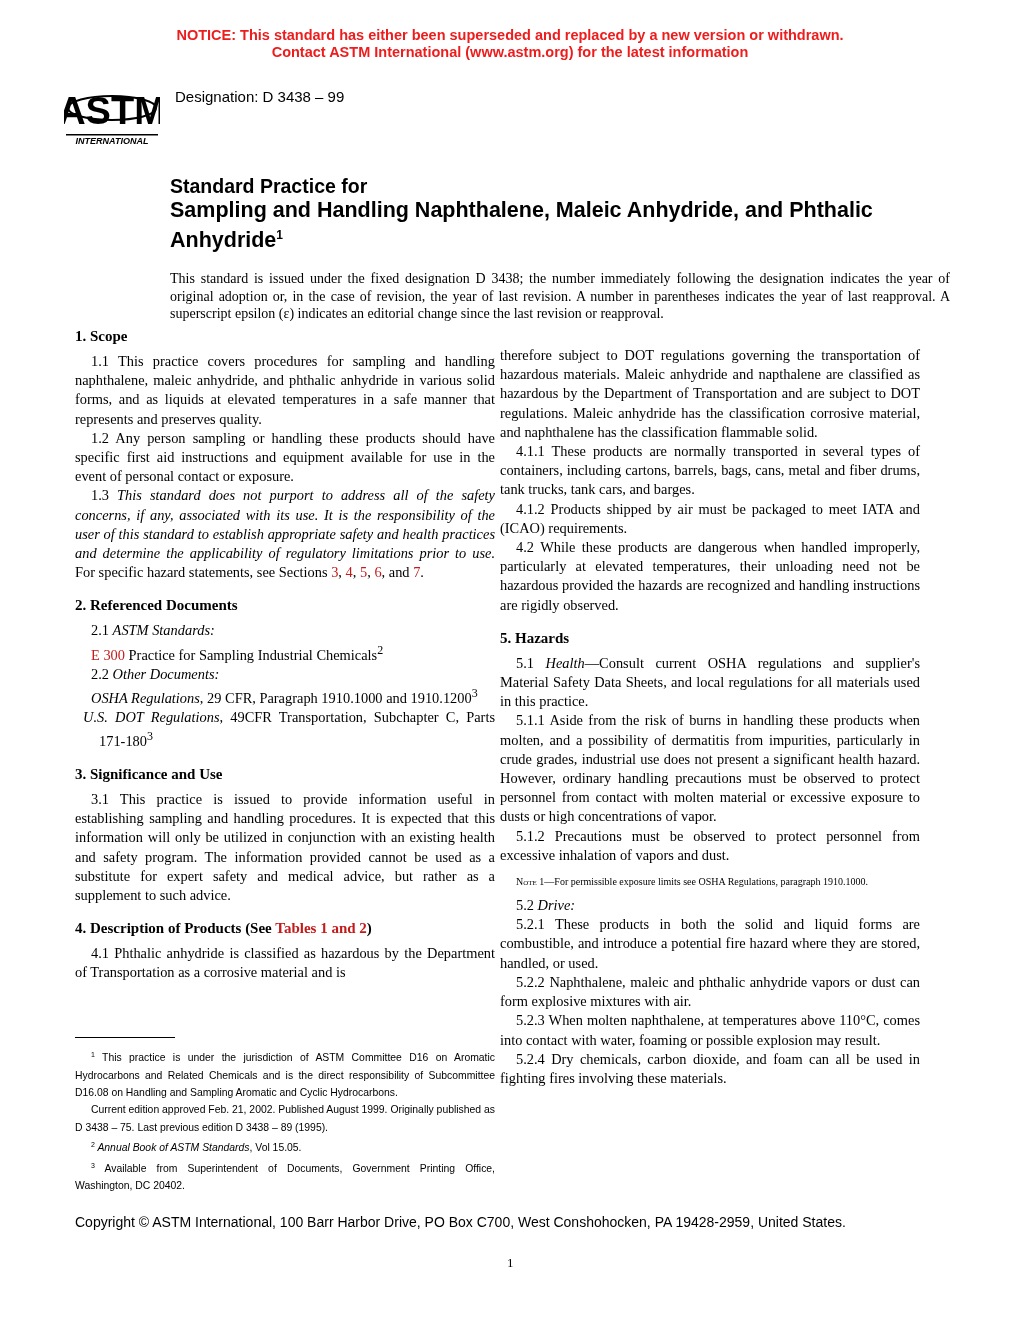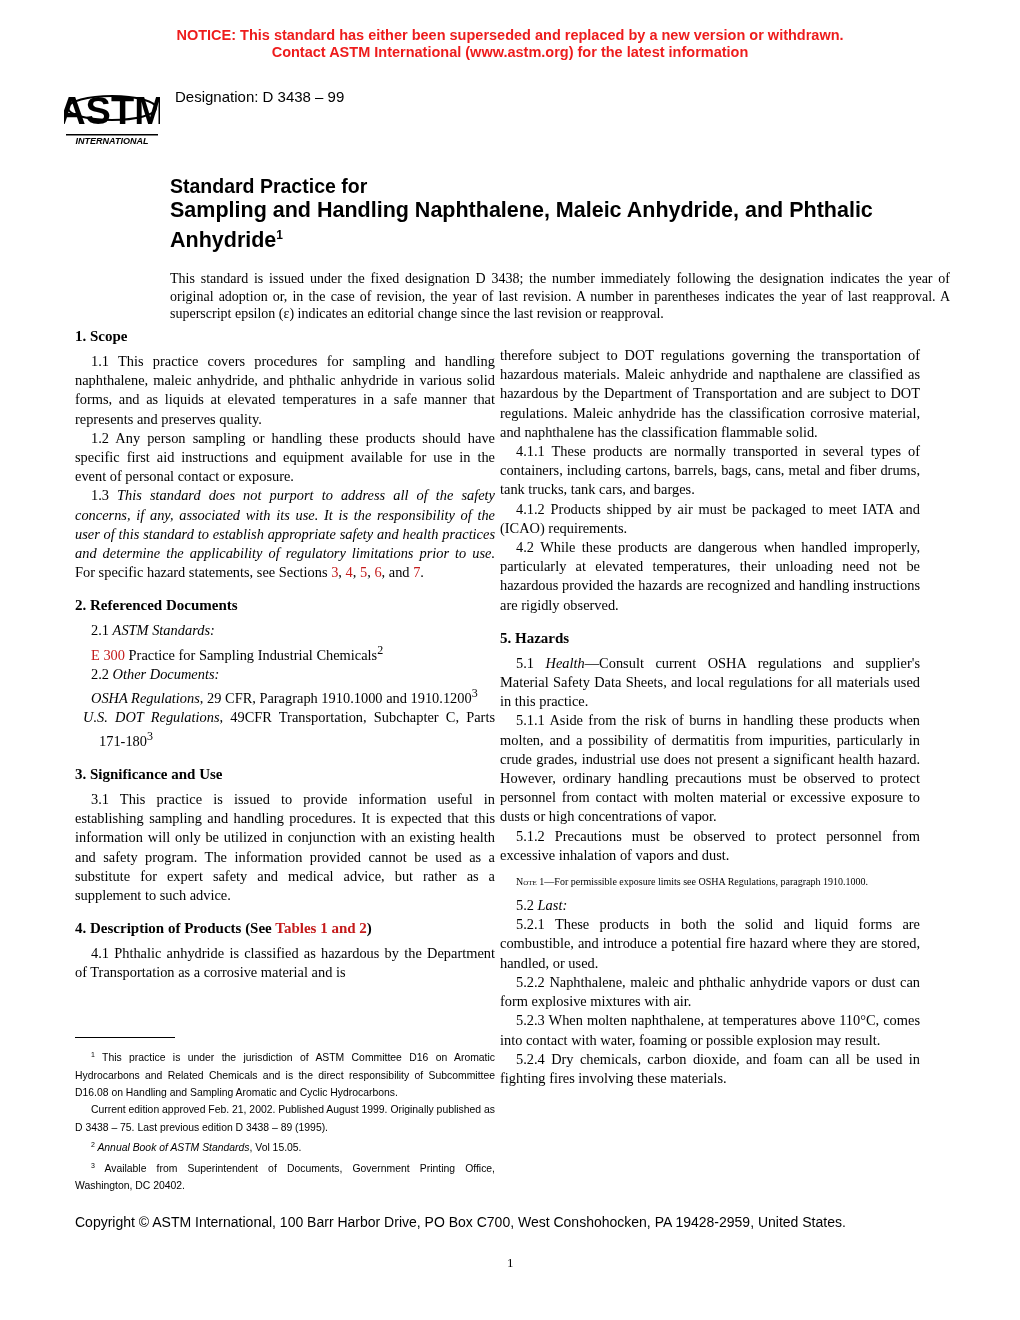--- a/index.html
+++ b/index.html
@@ -93,21 +93,21 @@
   <p class="ind">4.1.1  These products are normally transported in several types of containers, including cartons, barrels, bags, cans, metal and fiber drums, tank trucks, tank cars, and barges.</p>
   <p class="ind">4.1.2  Products shipped by air must be packaged to meet IATA and (ICAO) requirements.</p>
   <p class="ind">4.2  While these products are dangerous when handled improperly, particularly at elevated temperatures, their unloading need not be hazardous provided the hazards are recognized and handling instructions are rigidly observed.</p>
 
   <div class="sec-gap"></div>
   <h2>5.  Hazards</h2>
   <p class="ind"><span>5.1  </span><i>Health</i><span>—Consult current OSHA regulations and supplier's Material Safety Data Sheets, and local regulations for all materials used in this practice.</span></p>
   <p class="ind">5.1.1  Aside from the risk of burns in handling these products when molten, and a possibility of dermatitis from impurities, particularly in crude grades, industrial use does not present a significant health hazard. However, ordinary handling precautions must be observed to protect personnel from contact with molten material or excessive exposure to dusts or high concentrations of vapor.</p>
   <p class="ind">5.1.2  Precautions must be observed to protect personnel from excessive inhalation of vapors and dust.</p>
   <p class="note ind"><span class="sc">Note 1</span><span>—For permissible exposure limits see OSHA Regulations, paragraph 1910.1000.</span></p>
-  <p class="ind"><span>5.2  </span><i>Last:</i></p>
+  <p class="ind"><span>5.2  </span><i>Drive:</i></p>
   <p class="ind">5.2.1  These products in both the solid and liquid forms are combustible, and introduce a potential fire hazard where they are stored, handled, or used.</p>
   <p class="ind">5.2.2  Naphthalene, maleic and phthalic anhydride vapors or dust can form explosive mixtures with air.</p>
   <p class="ind">5.2.3  When molten naphthalene, at temperatures above 110°C, comes into contact with water, foaming or possible explosion may result.</p>
   <p class="ind">5.2.4  Dry chemicals, carbon dioxide, and foam can all be used in fighting fires involving these materials.</p>
 </div>
 
 <div class="copyright">Copyright © ASTM International, 100 Barr Harbor Drive, PO Box C700, West Conshohocken, PA 19428-2959, United States.</div>
 <div class="pagenum">1</div>
 
 </body></html>

